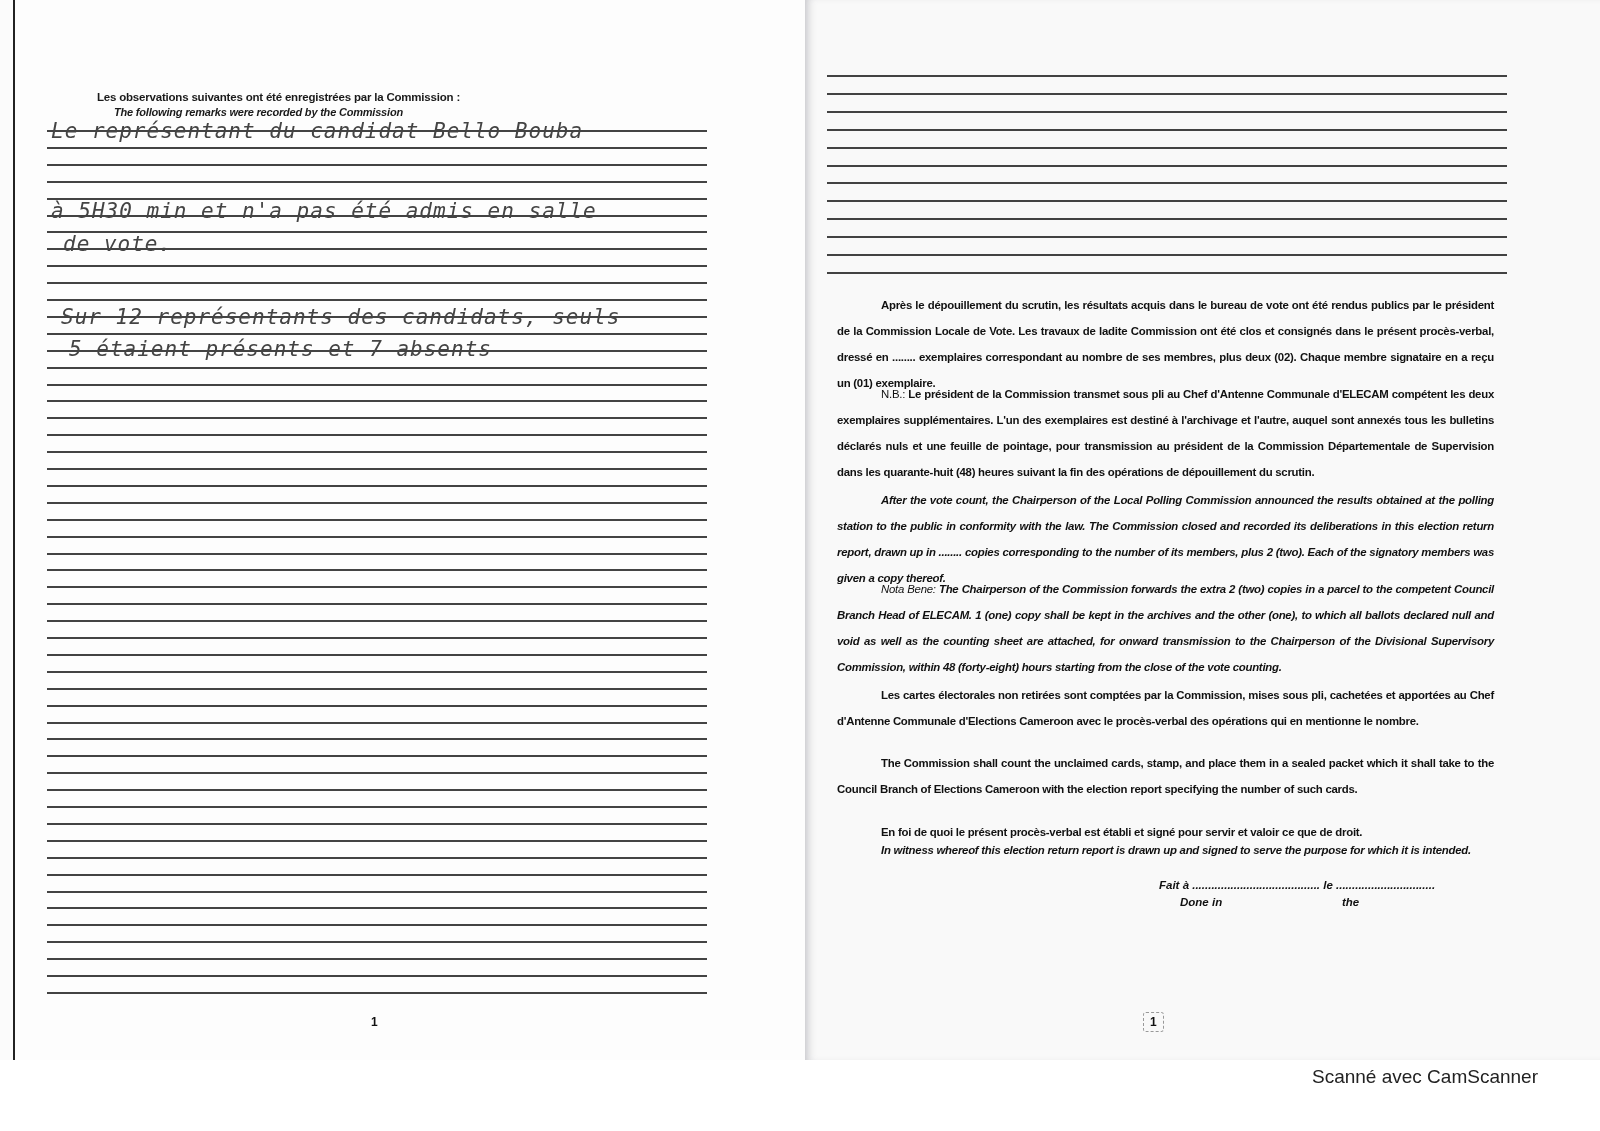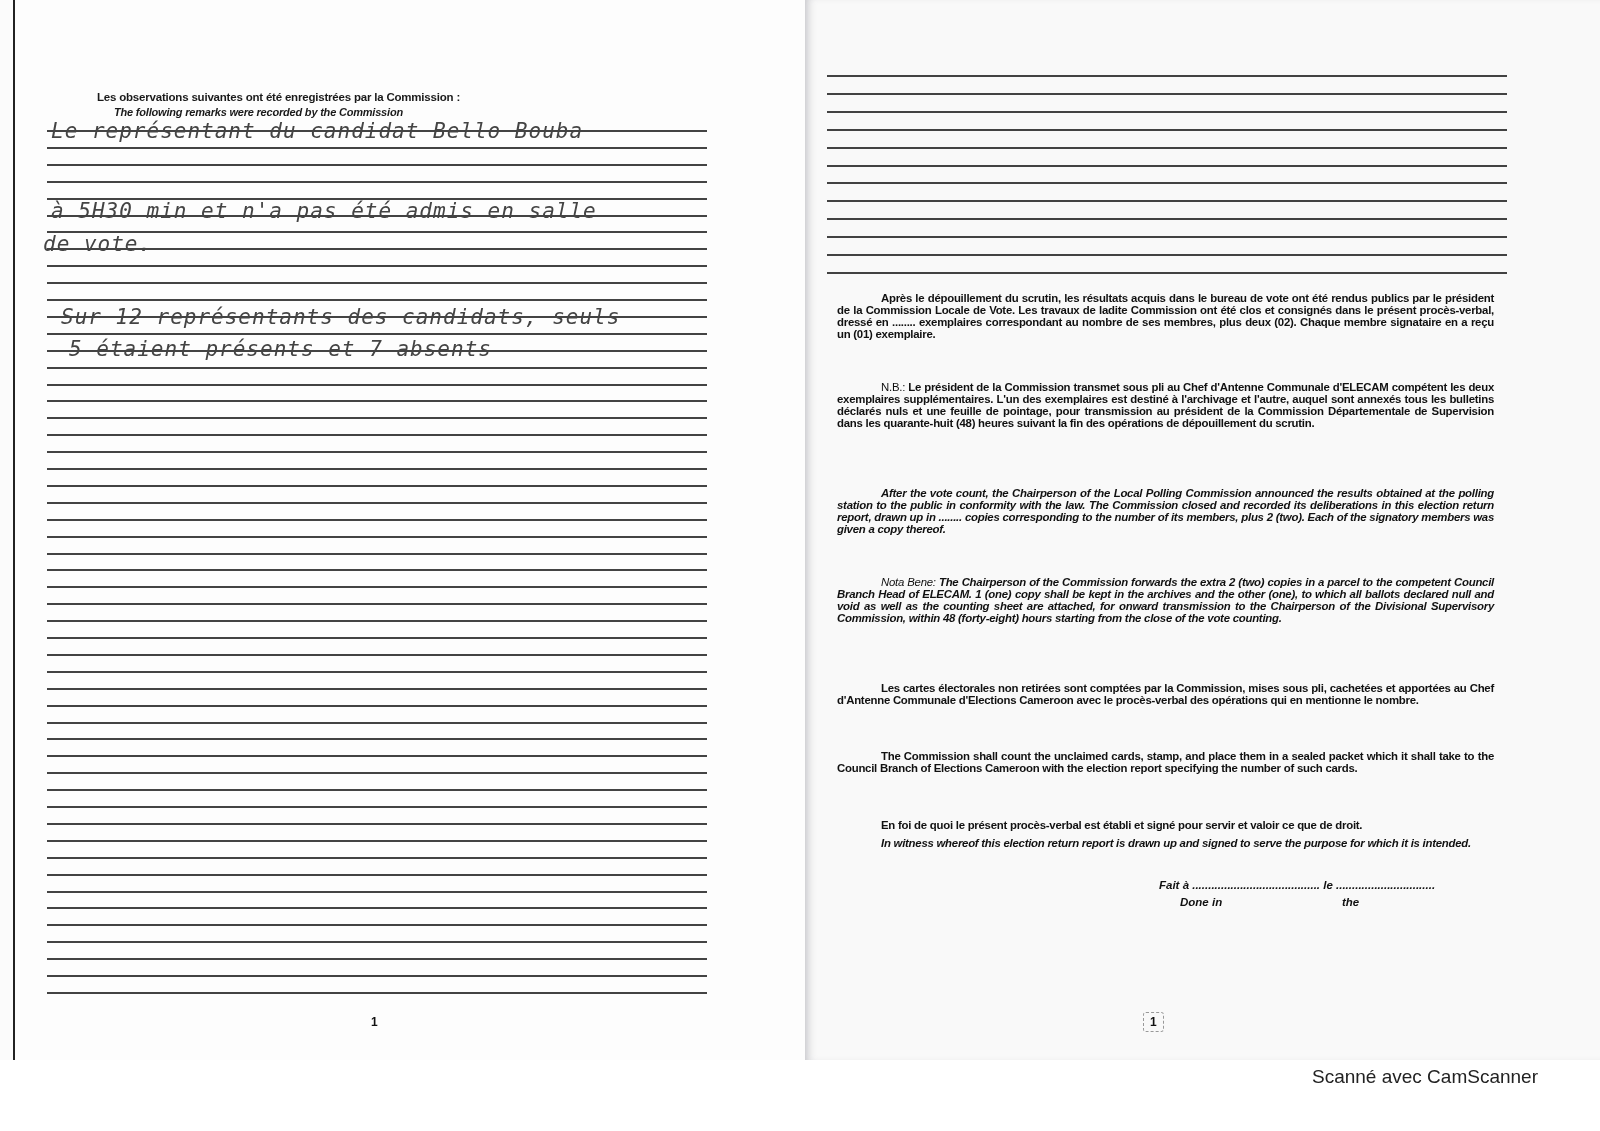--- a/index.html
+++ b/index.html
@@ -37,21 +37,21 @@
     background:#222; opacity:0.85;
   }
   .hw {
     position:absolute; font-family:"DejaVu Sans Mono", monospace;
     font-size:21px; color:#444; letter-spacing:1px; white-space:nowrap;
     filter:blur(0.6px); font-style:italic;
   }
   .para {
     position:absolute; left:32px; width:657px;
     font-family:"Liberation Sans", sans-serif; font-size:11.4px;
-    line-height:12px; color:#111; text-align:justify;
+    line-height:26px; color:#111; text-align:justify;
     text-indent:44px; font-weight:bold; letter-spacing:-0.25px;
   }
   .para.it { font-style:italic; }
   .para .b { font-weight:normal; }
   .sign-line {
     position:absolute; font-family:"Liberation Sans", sans-serif;
     font-size:11.5px; font-weight:bold; font-style:italic; color:#111;
   }
   .page-num {
     position:absolute; font-family:"Liberation Sans", sans-serif;
@@ -124,21 +124,21 @@
         <div class="rule" style="top: 777.4px;"></div>
         <div class="rule" style="top: 794.3px;"></div>
         <div class="rule" style="top: 811.2px;"></div>
         <div class="rule" style="top: 828.1px;"></div>
         <div class="rule" style="top: 845px;"></div>
         <div class="rule" style="top: 861.9px;"></div>
       </div>
 
     <div class="hw" style="left:36px; top:119px;">Le représentant du candidat Bello Bouba</div>
     <div class="hw" style="left:36px; top:199px;">à 5H30 min et n'a pas été admis en salle</div>
-    <div class="hw" style="left:28px; top:232px;">de vote.</div>
+    <div class="hw" style="left:48px; top:232px;">de vote.</div>
     <div class="hw" style="left:46px; top:305px;">Sur 12 représentants des candidats, seuls</div>
     <div class="hw" style="left:54px; top:337px;text-align:right;">5 étaient présents et 7 absents</div>
 
     <div class="page-num" style="left:356px; top:1015px;">1</div>
   </div>
 
   <div class="page page-right">
     <div class="ruled" id="right-ruled" style="left:22px; top:75px; width:680px; height:200px;">
         <div class="rule" style="top: 0px;"></div>
         <div class="rule" style="top: 17.9px;"></div>

